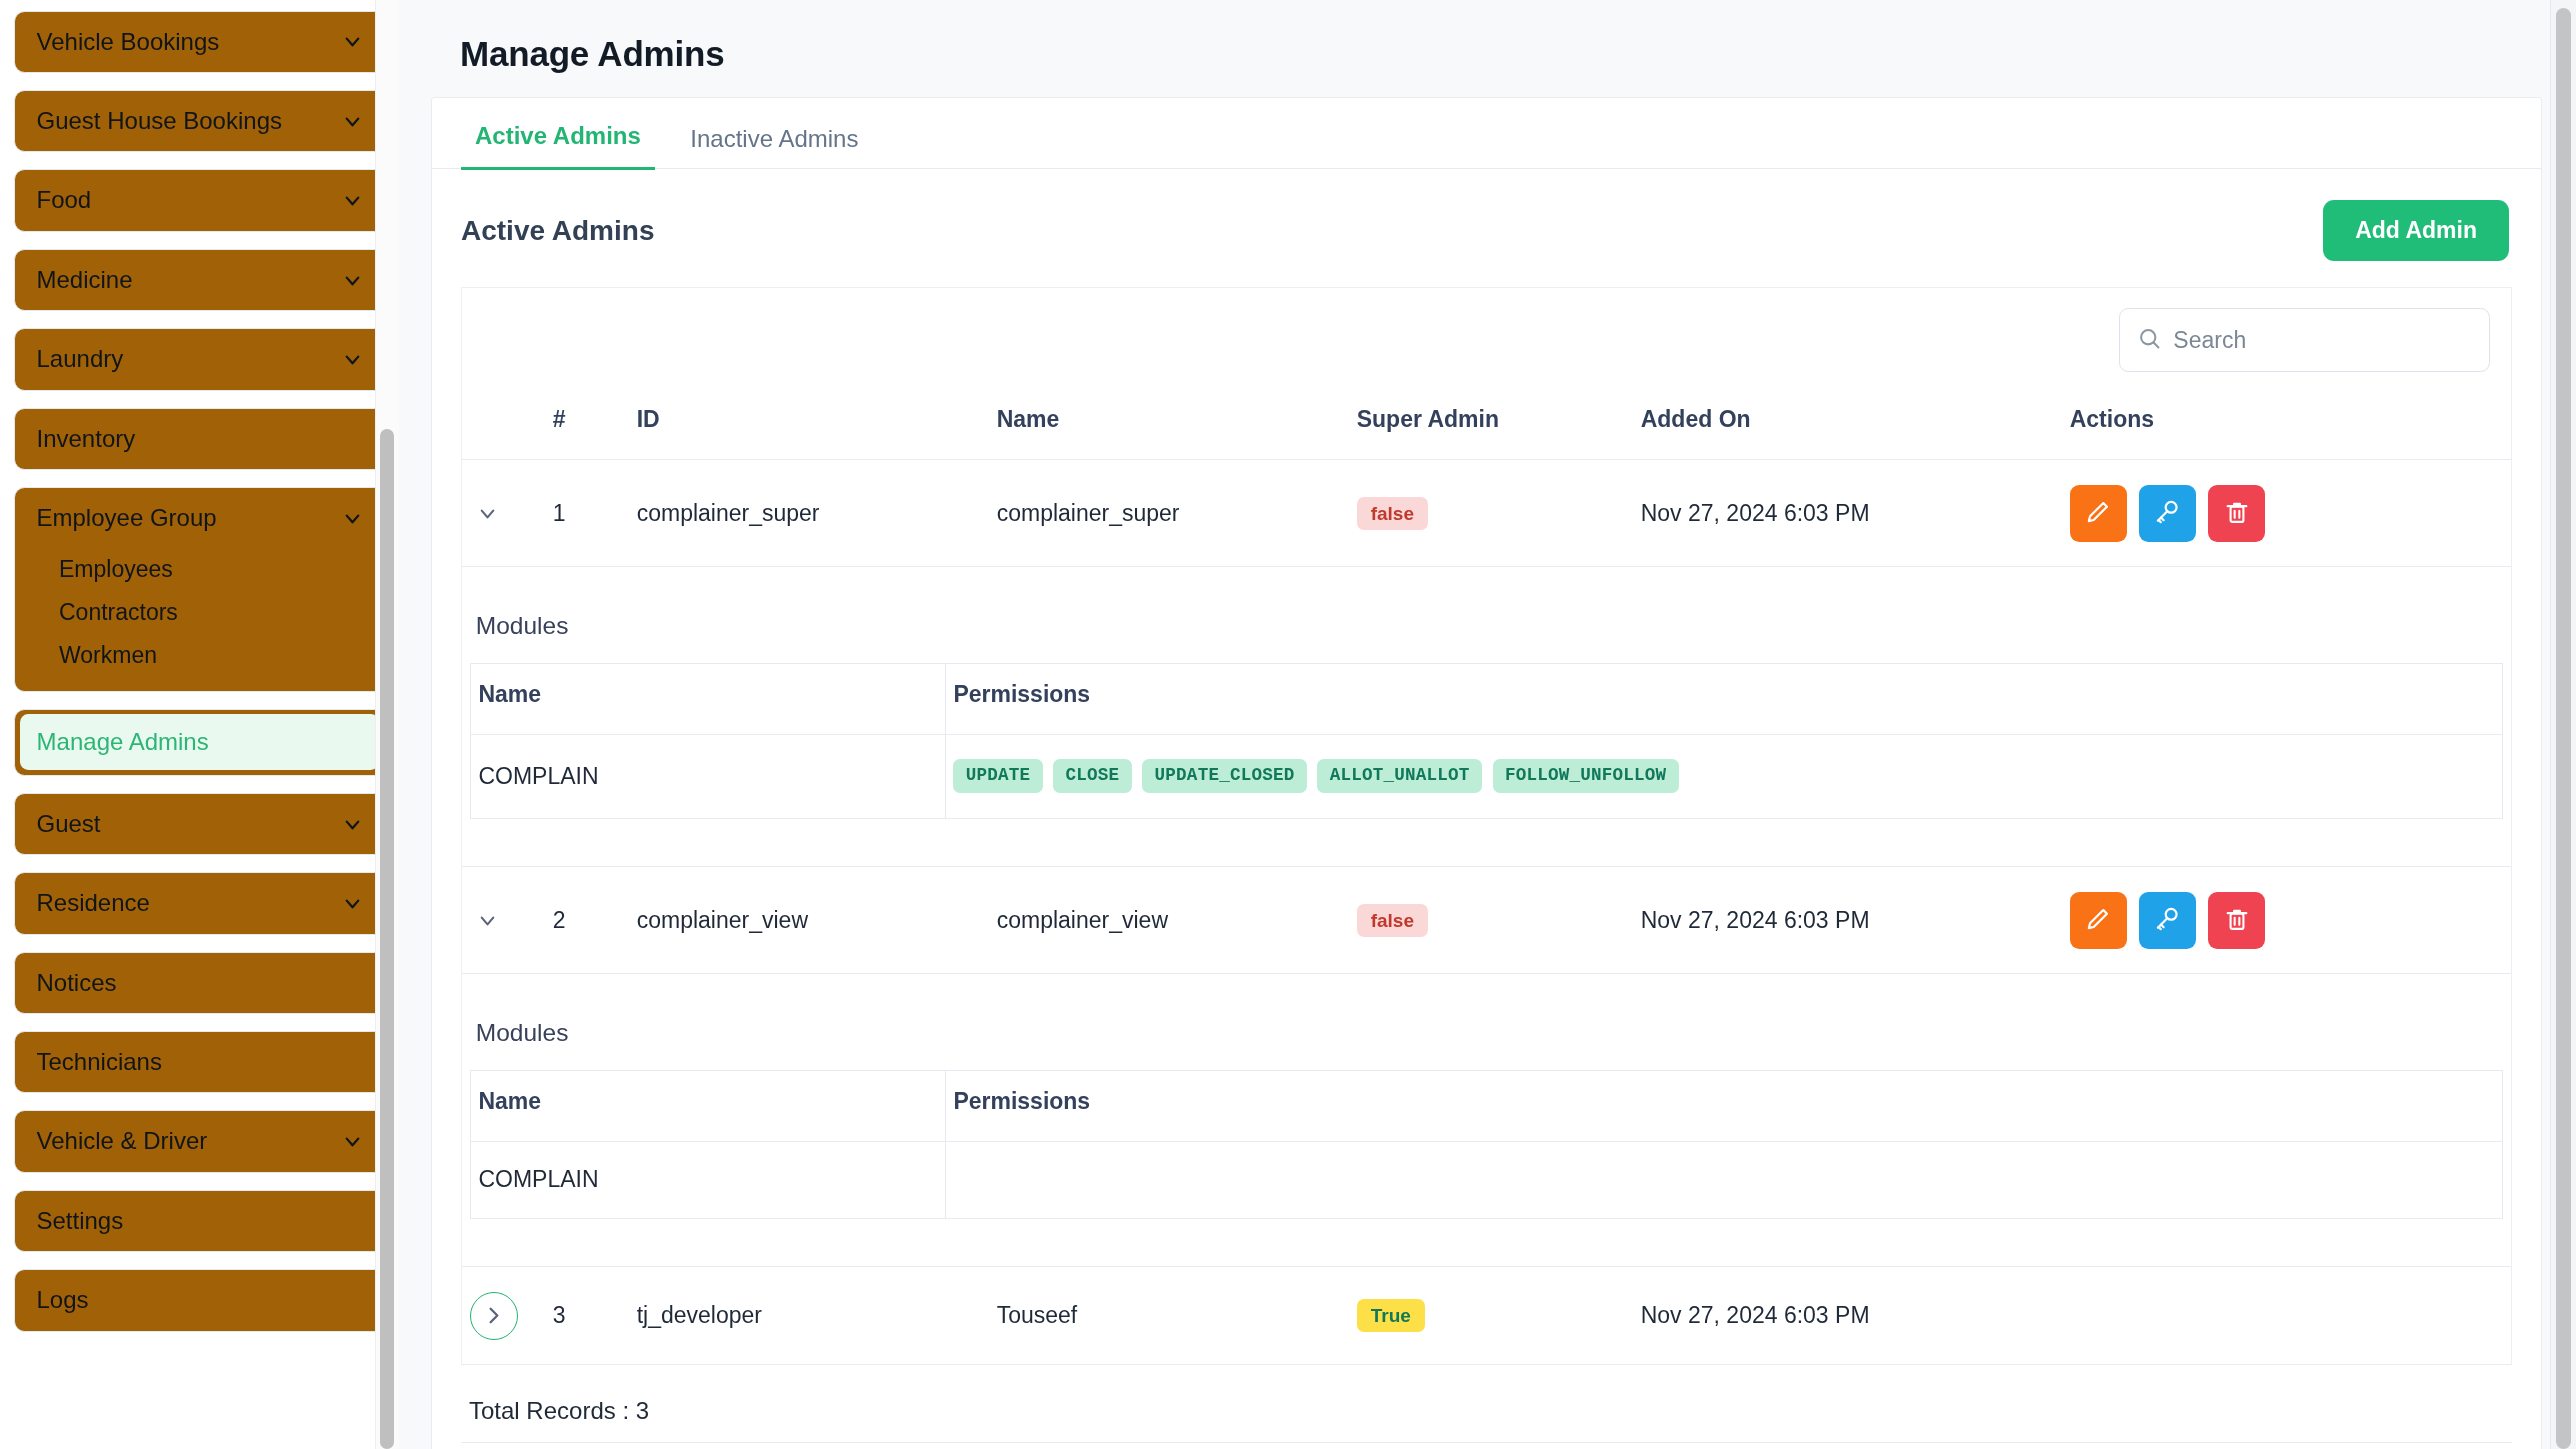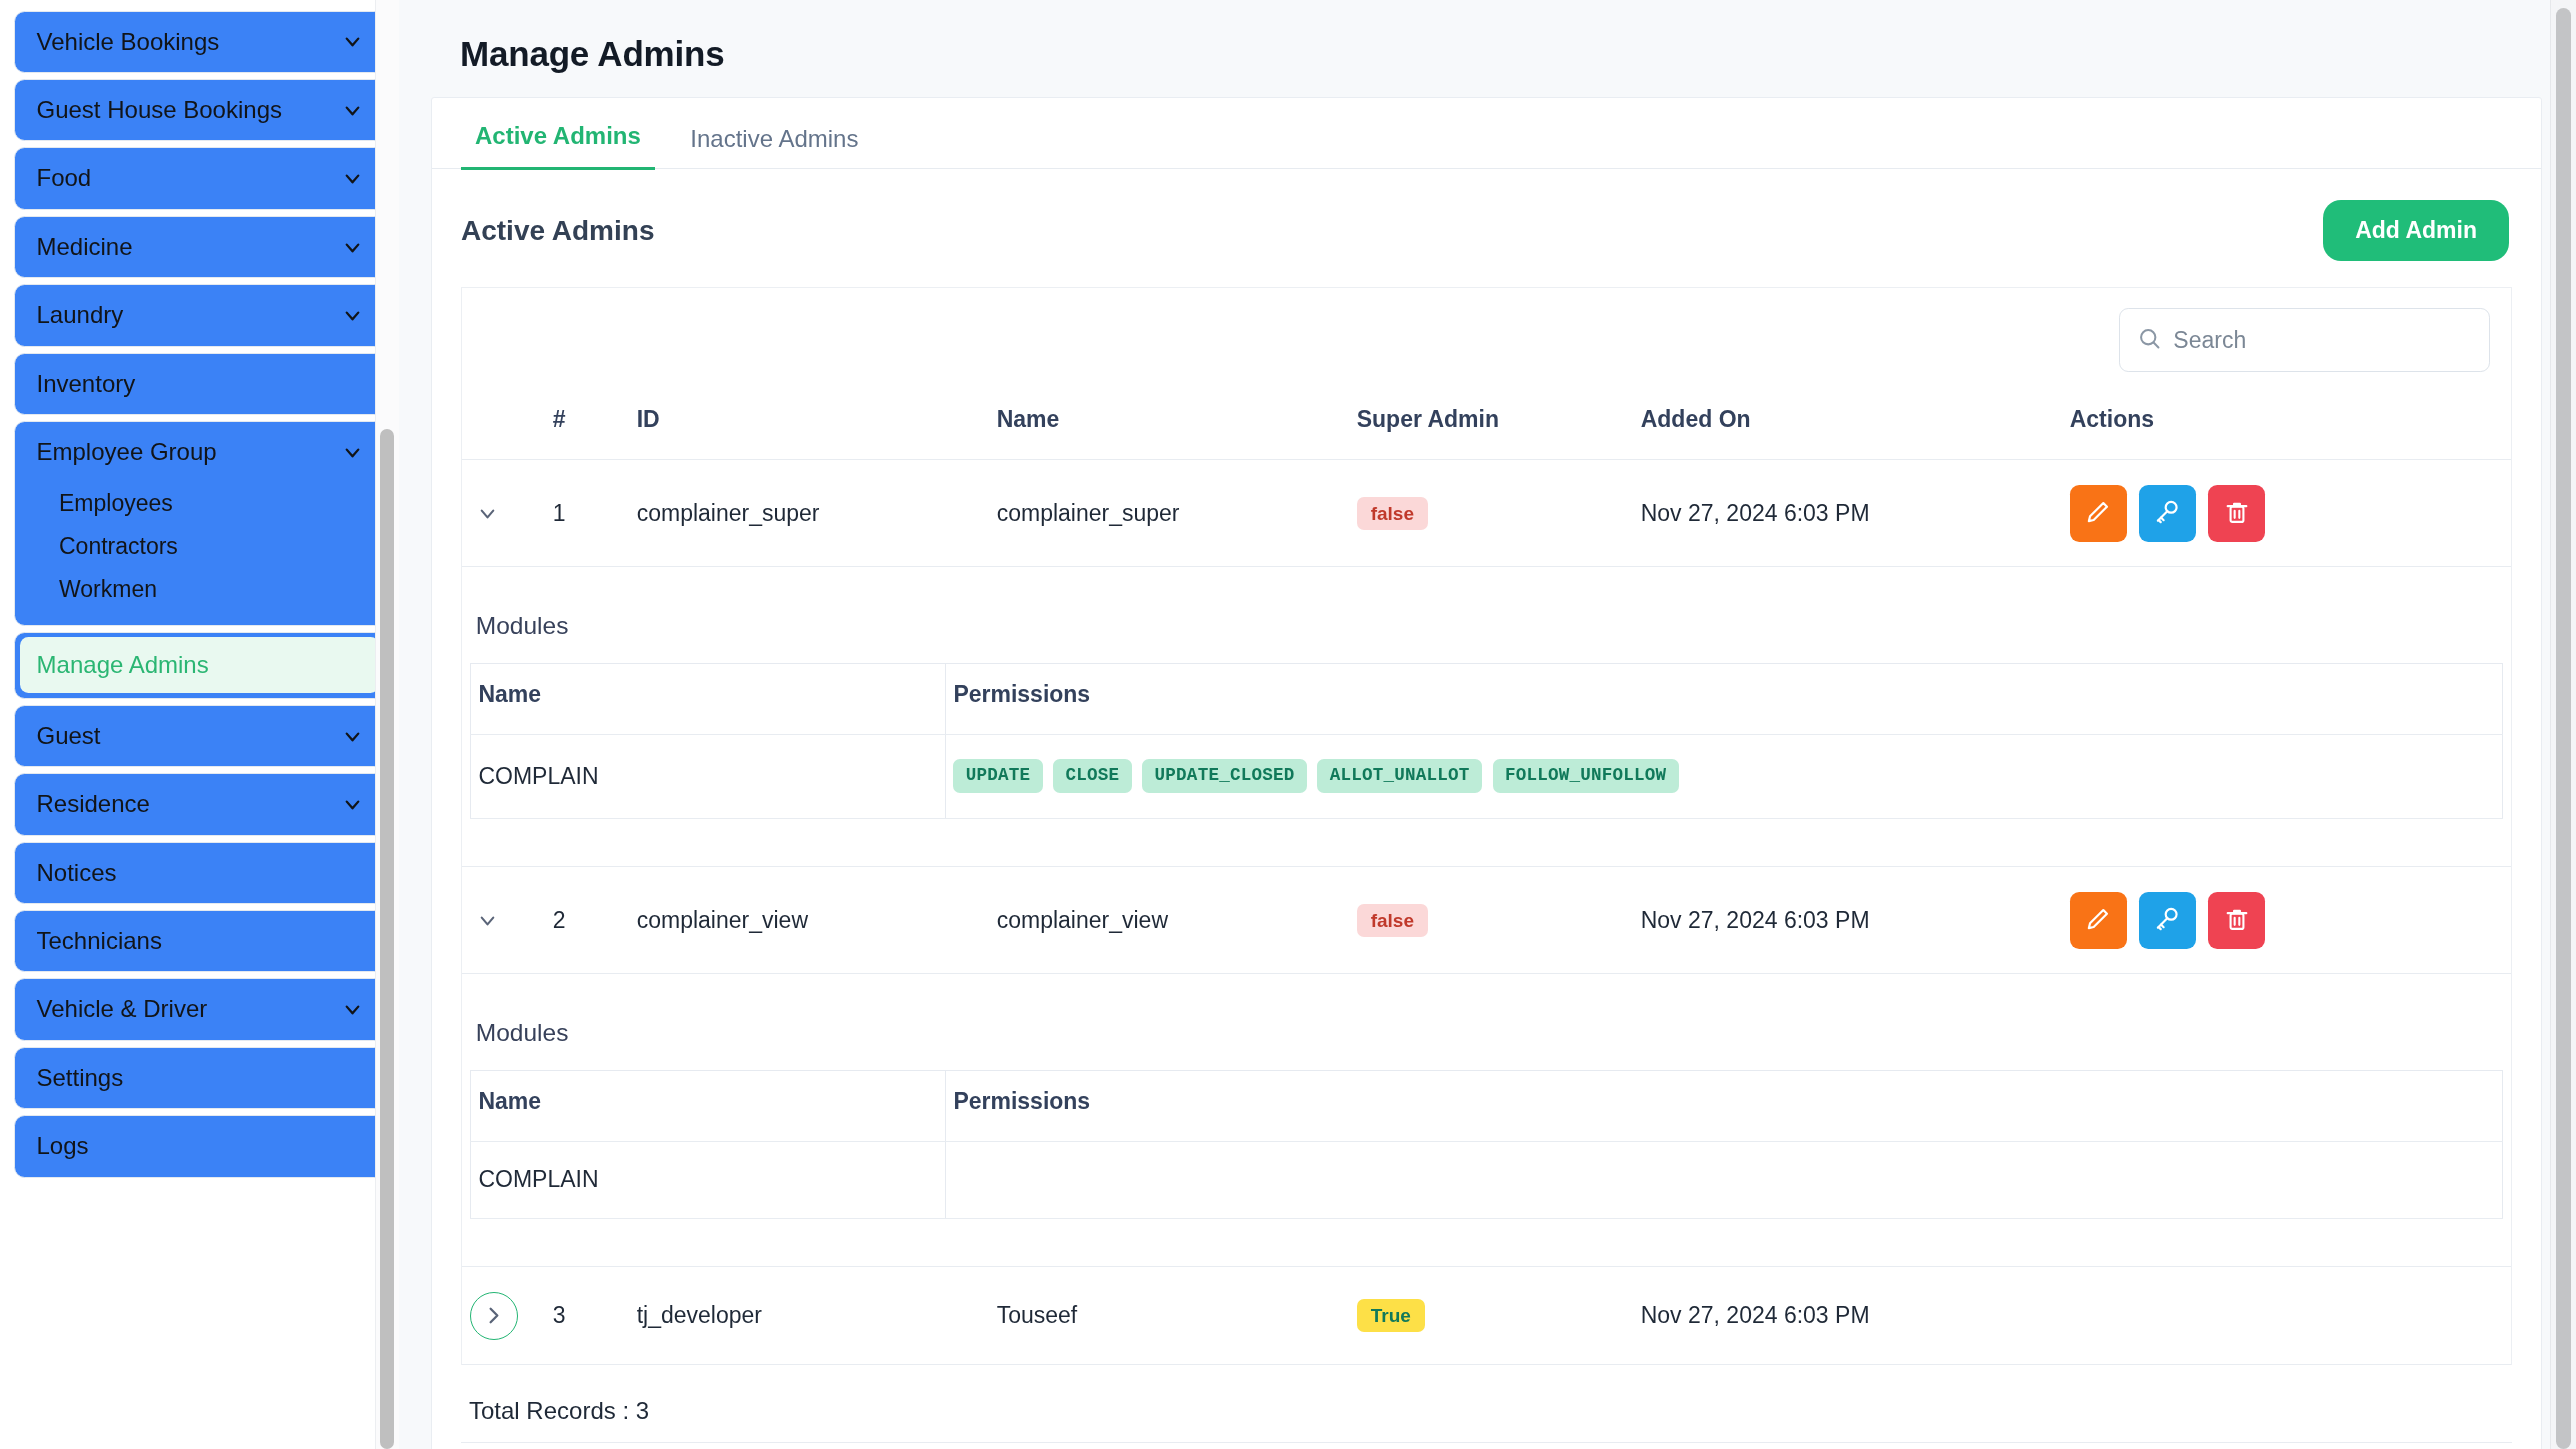--- a/index.html
+++ b/index.html
@@ -26,22 +26,22 @@
     background: #fbfbfc;
     border-left: 0.8px solid #eceef1;
   }
   .sidebar-scroll-thumb {
     position: absolute; right: 4.6px; top: 429px; width: 14px; height: 1020px;
     background: #bfbfbf; border-radius: 7px;
   }
   .nav-item {
     border: 0.8px solid #e3e9f0;
     border-radius: 10.7px;
-    margin-bottom: 6px;
-    background: #3b82f6;
+    margin-bottom: 17px;
+    background: #a16207;
   }
   .nav-row {
     display: flex; align-items: center; justify-content: space-between;
     padding: 17px 20px 17px 21.5px;
     font-size: 24px;
     color: #111418;
     line-height: 1.1;
     cursor: pointer;
   }
   .nav-row .chev {
@@ -107,21 +107,21 @@
     border-bottom: 3.8px solid #22b573;
   }
 
   .section-head {
     display: flex; align-items: center; justify-content: space-between;
     padding: 31px 32px 26px 29px;
   }
   .section-title { font-size: 28px; font-weight: 600; color: #334155; }
   .btn-primary {
     background: #20bd79; color: #fff;
-    border: none; border-radius: 18px;
+    border: none; border-radius: 11px;
     font-size: 23px; font-weight: 600;
     padding: 17px 32px;
     cursor: pointer;
     font-family: "Liberation Sans", sans-serif;
   }
 
   .table-wrap {
     margin: 0 29px 12px 29px;
     border: 0.8px solid #eceff3;
     border-bottom: none;

